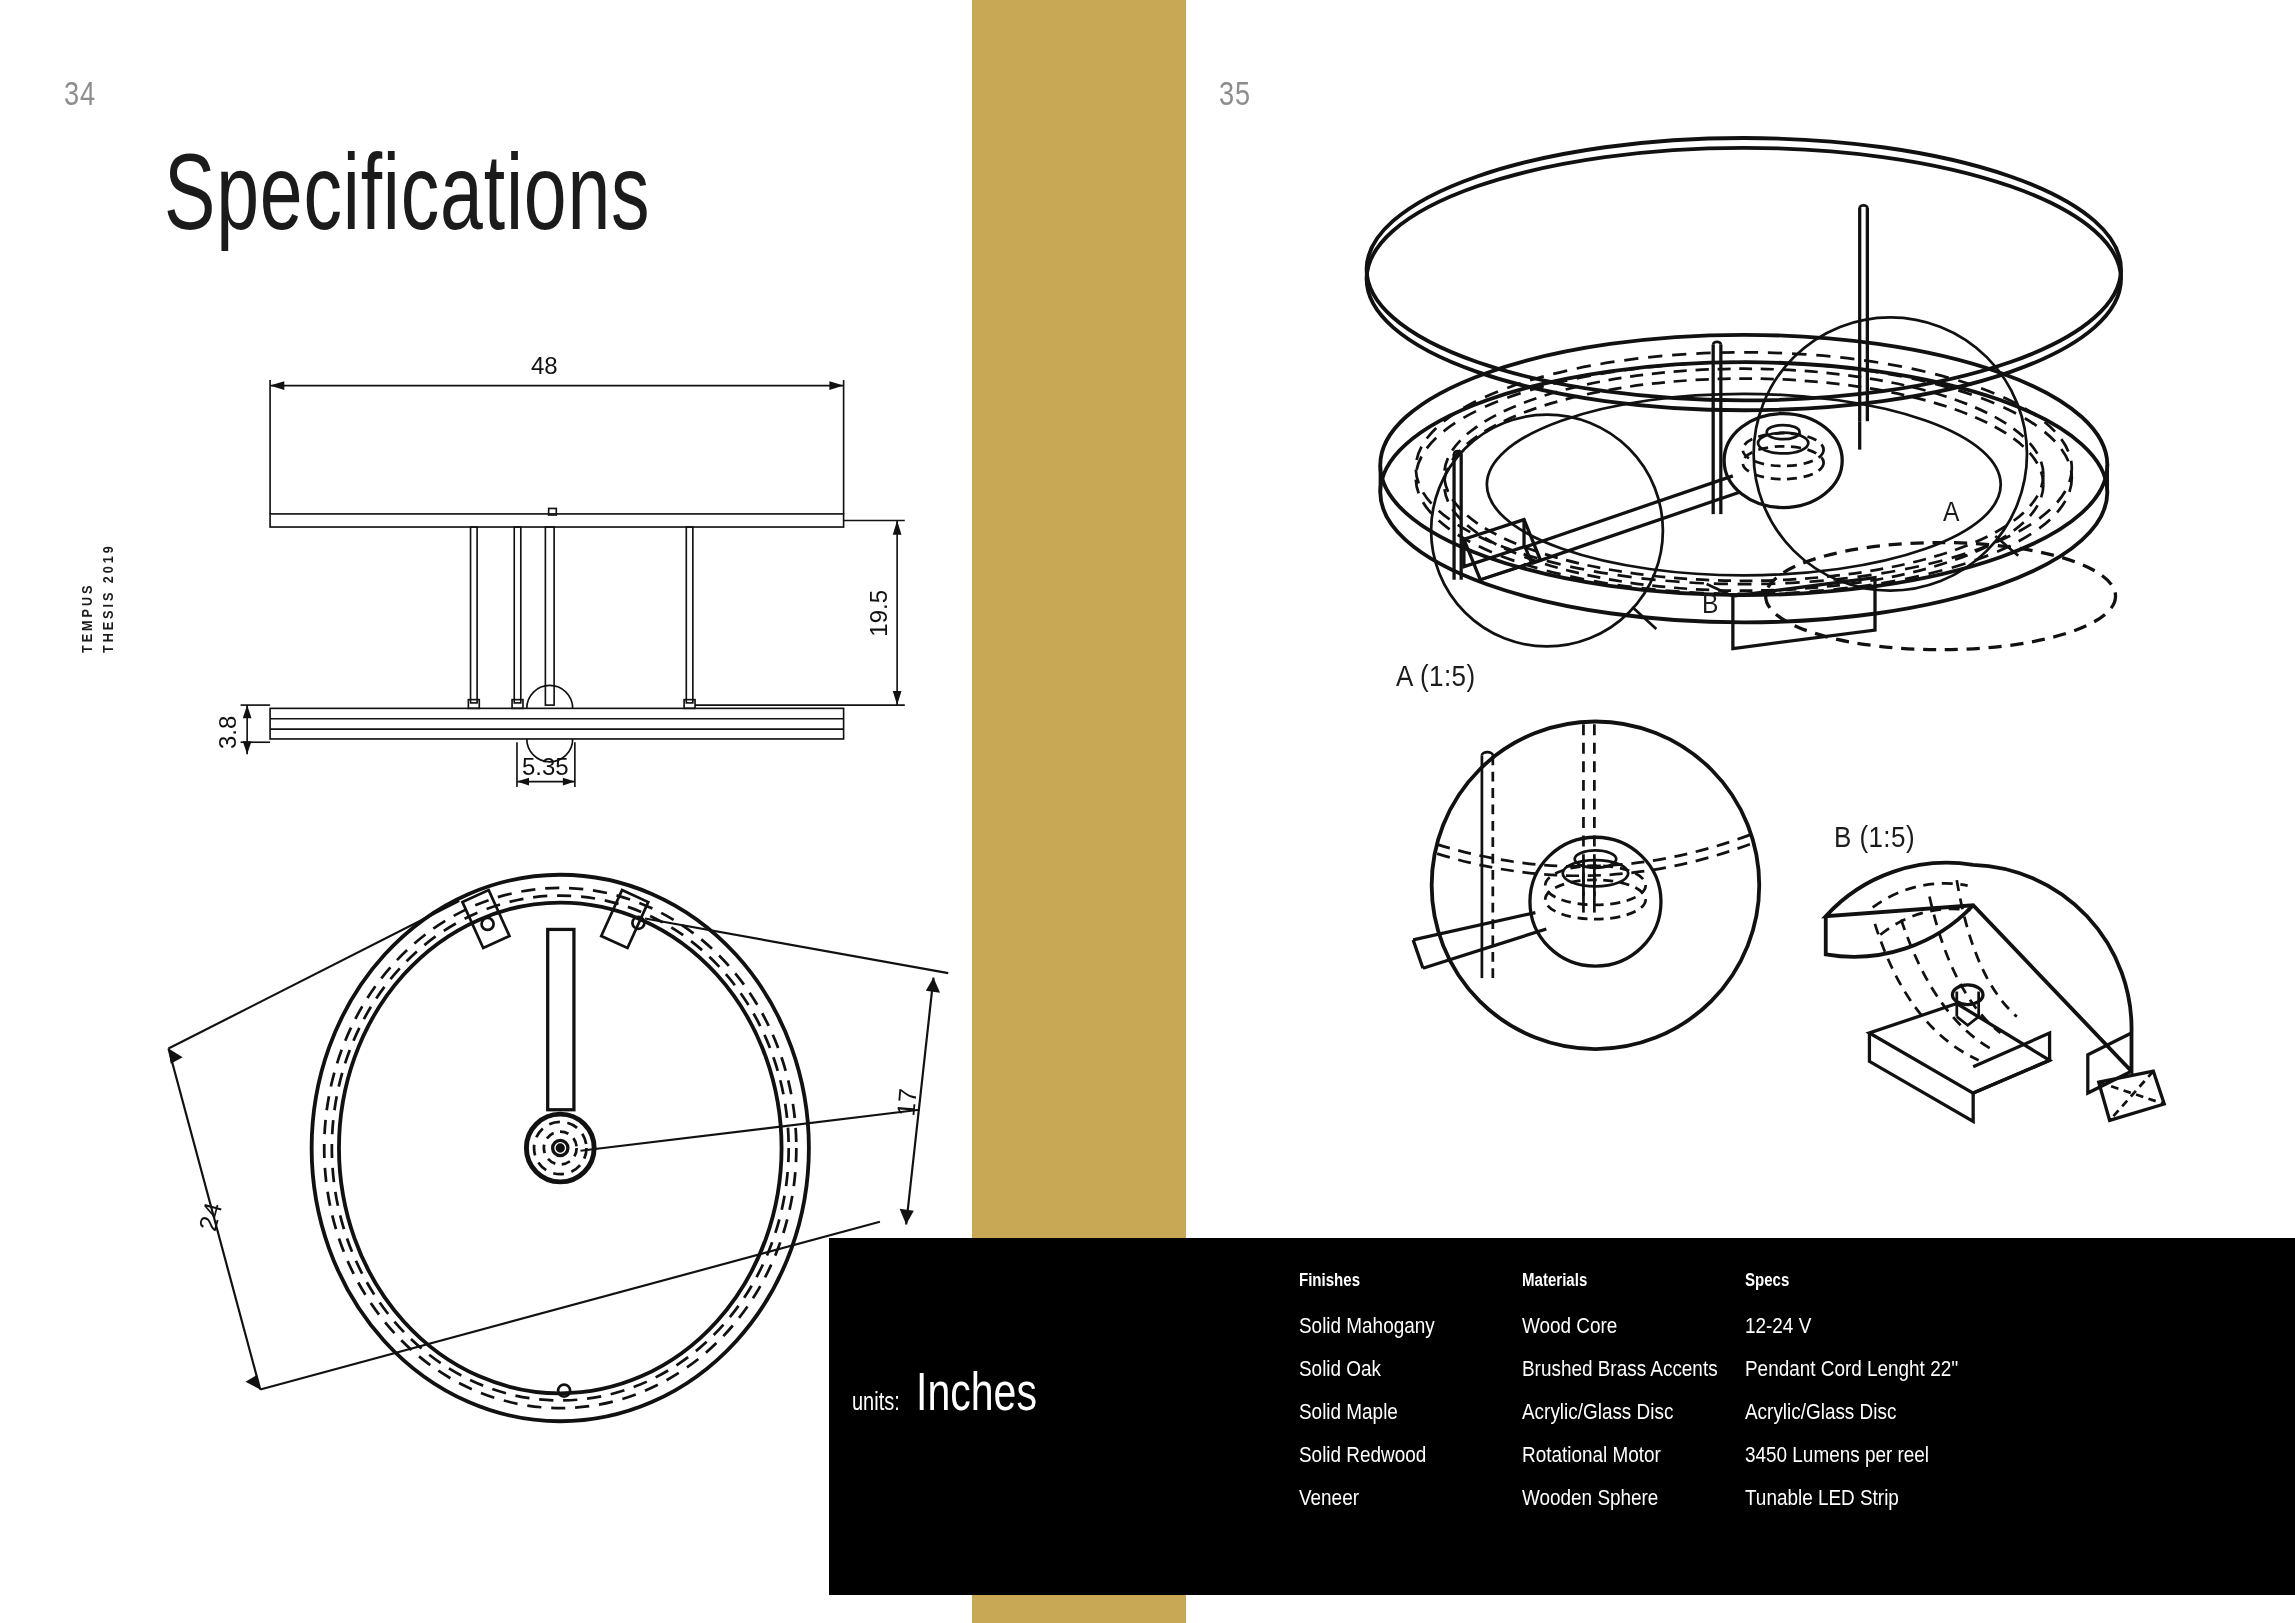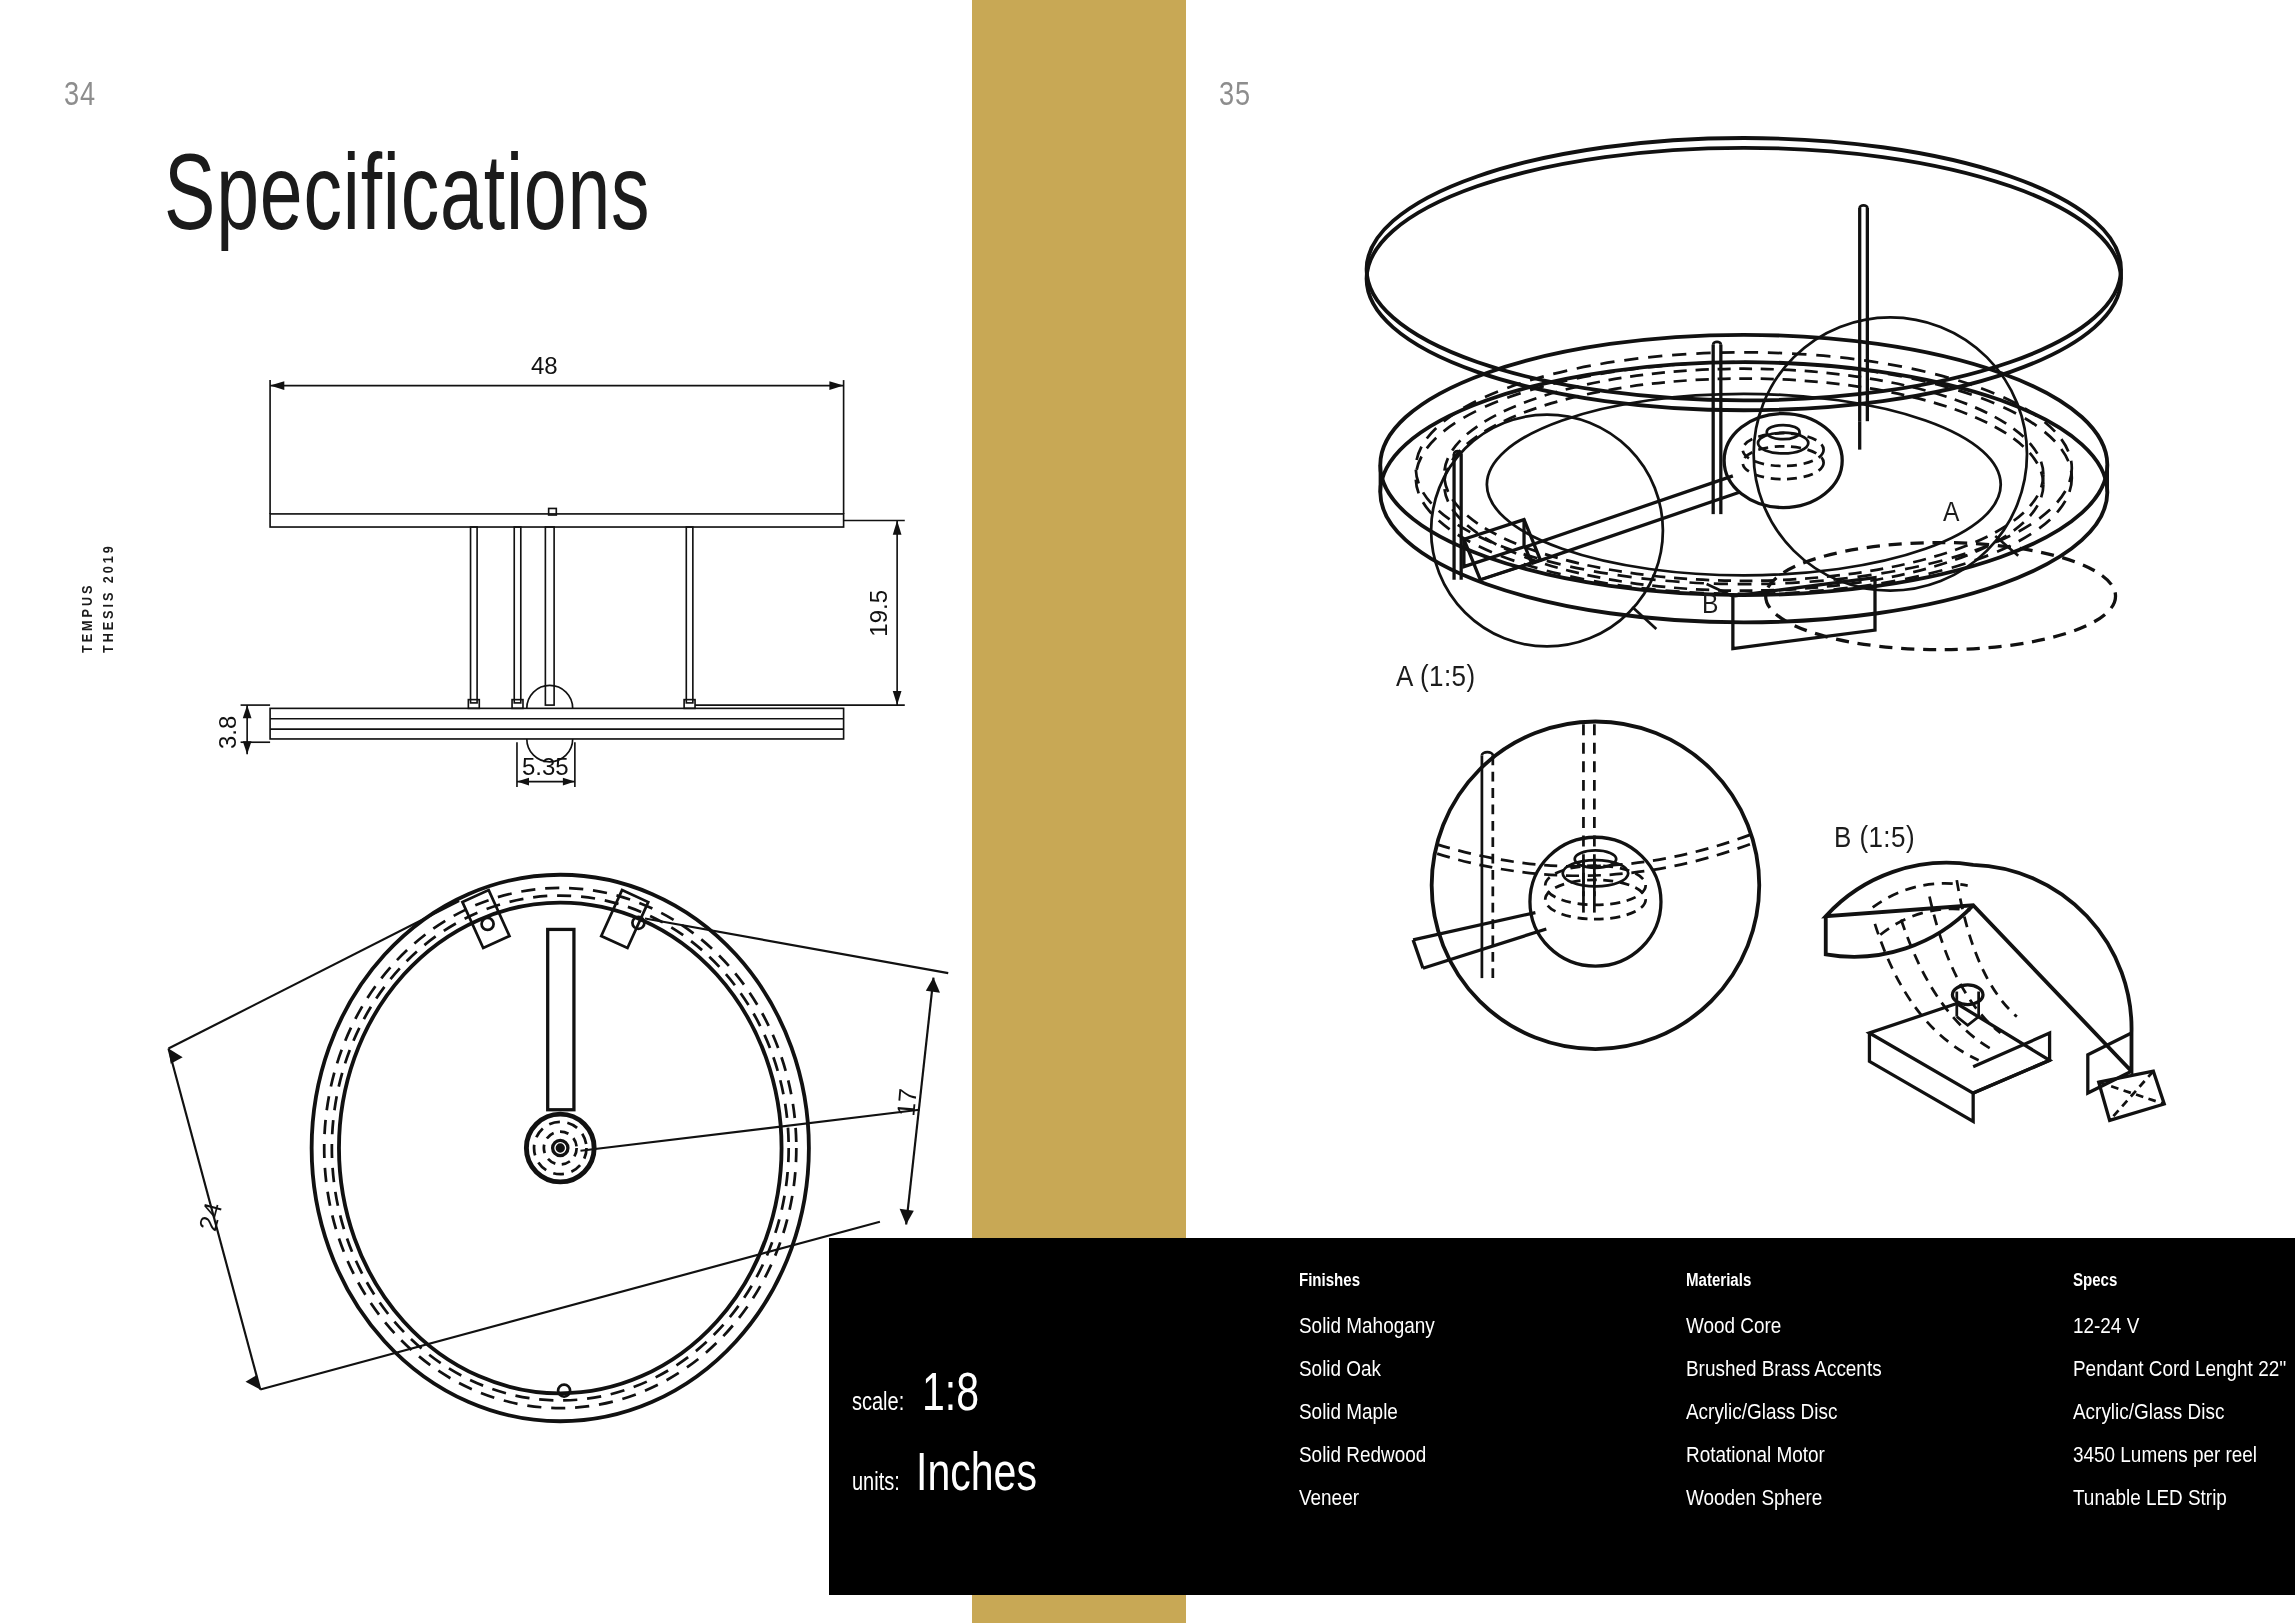--- a/index.html
+++ b/index.html
@@ -81,21 +81,21 @@
     transform:scaleX(.80);transform-origin:left bottom;white-space:nowrap;
   }
   .kv-val{
     font-size:54px;font-weight:400;color:#fff;line-height:.9;
     transform:scaleX(.76);transform-origin:left bottom;white-space:nowrap;
     margin-left:-3.3px;
   }
 
   .cols{
     position:absolute;left:470px;top:32px;right:0;bottom:0;
-    display:flex;gap:12px;justify-content:space-between;
+    display:flex;gap:0;
   }
   .col{width:223px;color:#fff;}
   .col:nth-child(1){width:223px;}
   .col:nth-child(2){width:223px;}
   .col-head{
     font-size:17.5px;font-weight:700;color:#fff;margin-bottom:24px;
     transform:scaleX(.86);transform-origin:left top;white-space:nowrap;
   }
   .col-item{
     font-size:22px;font-weight:400;color:#fff;margin-bottom:21px;
@@ -347,24 +347,20 @@
         <line x1="560" y1="520" x2="680" y2="560" stroke-width="5" stroke-dasharray="14 10"></line>
         <line x1="660" y1="500" x2="580" y2="590" stroke-width="5" stroke-dasharray="14 10"></line>
       </g>
     </svg>
   </div>
   <div class="detail-label" id="label-detail-b">B (1:5)</div>
 
   <div class="info-panel">
 
     <div class="scale-block">
-      <div class="kv-row">
-        <span class="kv-key">scale:</span>
-        <span class="kv-val">1:8</span>
-      </div>
       <div class="kv-row">
         <span class="kv-key">units:</span>
         <span class="kv-val">Inches</span>
       </div>
     </div>
 
     <div class="cols">
 
       <div class="col">
         <div class="col-head">Finishes</div>

